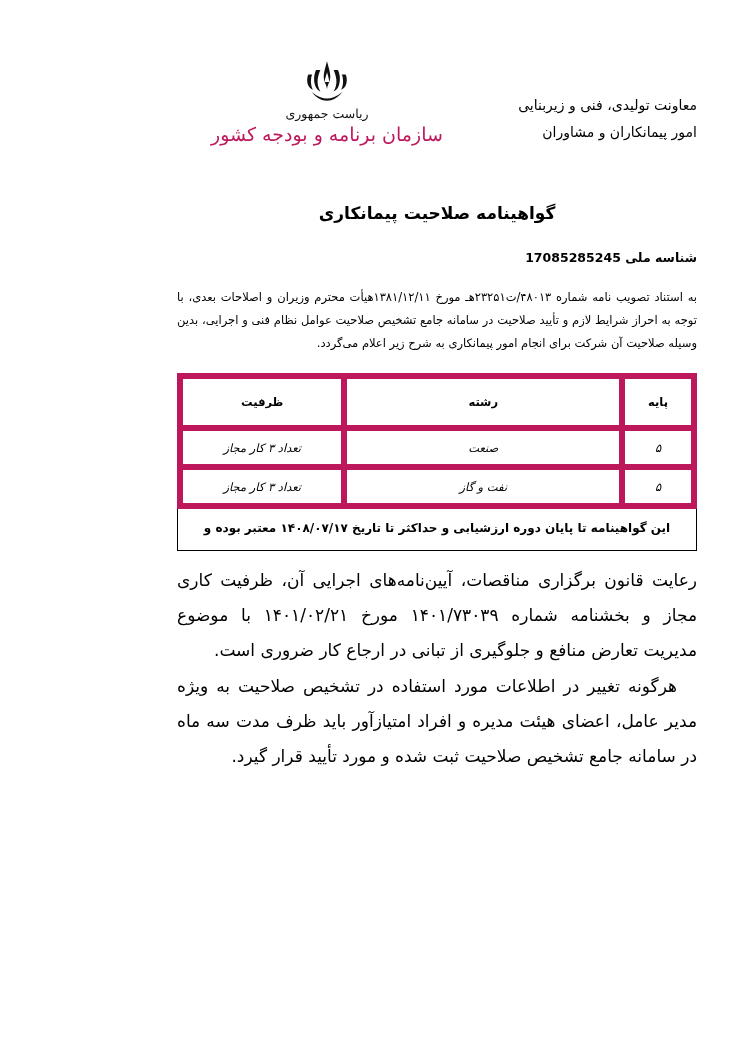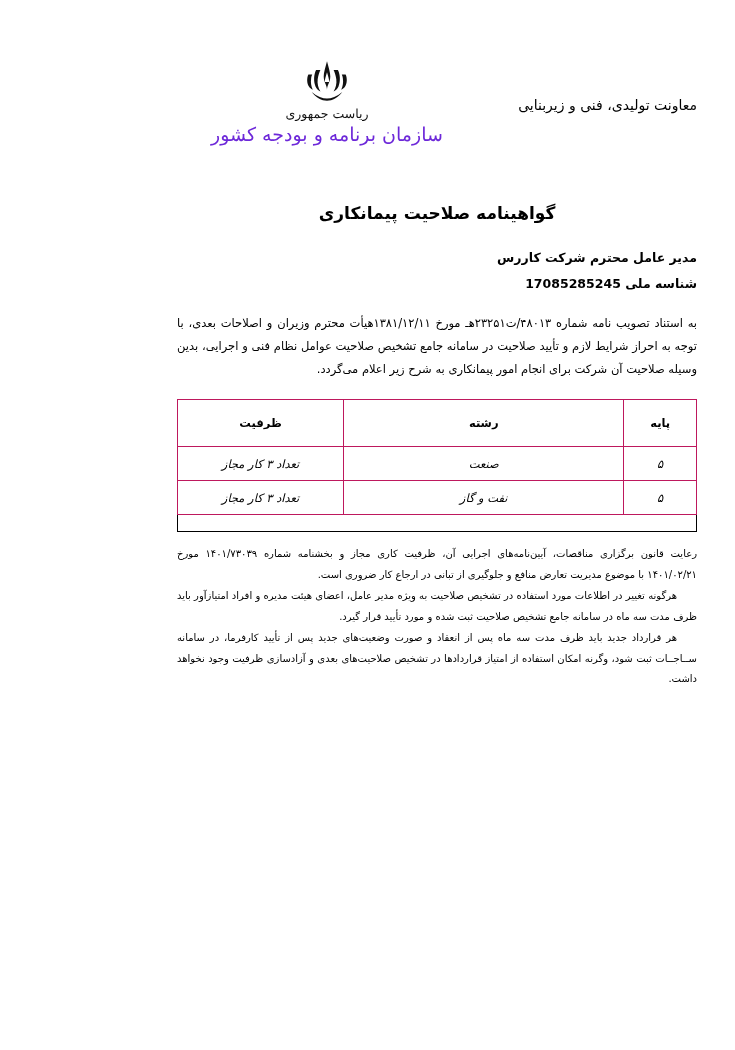--- a/index.html
+++ b/index.html
@@ -47,21 +47,21 @@
   }
   .org-line1 {
     font-size: 12.5px;
     letter-spacing: 0.3px;
     color: #111;
     margin-bottom: 2px;
     font-family: "DejaVu Serif", "Liberation Serif", serif;
   }
   .org-line2 {
     font-size: 19px;
-    color: #6d28d9;
+    color: #be185d;
     font-family: "DejaVu Serif", "Liberation Serif", serif;
     white-space: nowrap;
   }
   .header-left {
     text-align: right;
     font-size: 14px;
     line-height: 1.9;
     color: #000;
     margin-top: 34px;
     padding-left: 18px;
@@ -98,21 +98,21 @@
 
   
   table.cap-table {
     width: 100%;
     border-collapse: collapse;
     margin: 0 auto 0 auto;
     font-size: 11.5px;
   }
   table.cap-table th,
   table.cap-table td {
-    border: 1px solid #be185d;
+    border: 6px solid #be185d;
     text-align: center;
     padding: 6px 20px;
   }
   table.cap-table th {
     font-weight: bold;
     height: 34px;
   }
   table.cap-table td { height: 21px; font-style: italic; }
   .col-grade { width: 14%; }
   .col-field { width: 54%; }
@@ -129,21 +129,21 @@
   }
   .validity .ltr {
     direction: ltr;
     unicode-bidi: embed;
     display: inline-block;
   }
 
   
   .notes {
     margin-top: 12px;
-    font-size: 10px;
+    font-size: 17px;
     line-height: 2.05;
     text-align: justify;
     text-align-last: right;
   }
   .notes p { margin: 0 0 1px 0; }
   .notes p.indent { text-indent: 20px; }
 </style>
 </head>
 <body>
 
@@ -162,28 +162,28 @@
           <path d="M84 30 C87 36, 87 46, 83 52 C81 55, 78 57, 76 58 C79 52, 80 44, 79 38 C79 35, 78 32, 77 30 Z"></path>
           <path d="M22 62 C32 70, 42 74, 50 74 C58 74, 68 70, 78 62 C70 72, 60 78, 50 78 C40 78, 30 72, 22 62 Z"></path>
         </g>
       </svg>
       <div class="org-line1">ریاست جمهوری</div>
       <div class="org-line2">سازمان برنامه و بودجه کشور</div>
     </div>
 
     <div class="header-left">
       <div>معاونت تولیدی، فنی و زیربنایی</div>
+      <div>امور پیمانکاران و مشاوران</div>
     </div>
 
   </div>
 
   <div class="doc-title">گواهینامه صلاحیت پیمانکاری</div>
 
   <div class="addressee">
-    <div>مدیر عامل محترم شرکت کاررس</div>
     <div>شناسه ملی 17085285245</div>
   </div>
 
   <div class="intro">به استناد تصویب نامه شماره ۴۸۰۱۳/ت۲۳۲۵۱هـ مورخ ۱۳۸۱/۱۲/۱۱هیأت محترم وزیران و اصلاحات بعدی، با توجه به احراز شرایط لازم و تأیید صلاحیت در سامانه جامع تشخیص صلاحیت عوامل نظام فنی و اجرایی، بدین وسیله صلاحیت آن شرکت برای انجام امور پیمانکاری به شرح زیر اعلام می‌گردد.</div>
 
   <table class="cap-table">
     <thead>
       <tr>
         <th class="col-grade">پایه</th>
         <th class="col-field">رشته</th>
@@ -198,21 +198,21 @@
       </tr>
       <tr>
         <td>۵</td>
         <td>نفت و گاز</td>
         <td>تعداد ۳ کار مجاز</td>
       </tr>
     </tbody>
   </table>
 
   <div class="validity">
+    <div>این گواهینامه تا پایان دوره ارزشیابی و حداکثر تا تاریخ ۱۴۰۸/۰۷/۱۷ معتبر بوده و</div>
   </div>
 
   <div class="notes">
     <p>رعایت قانون برگزاری مناقصات، آیین‌نامه‌های اجرایی آن، ظرفیت کاری مجاز و بخشنامه شماره ۱۴۰۱/۷۳۰۳۹ مورخ ۱۴۰۱/۰۲/۲۱ با موضوع مدیریت تعارض منافع و جلوگیری از تبانی در ارجاع کار ضروری است.</p>
     <p class="indent">هرگونه تغییر در اطلاعات مورد استفاده در تشخیص صلاحیت به ویژه  مدیر عامل، اعضای هیئت مدیره و افراد امتیازآور باید ظرف مدت سه ماه در سامانه جامع تشخیص صلاحیت ثبت شده و مورد تأیید قرار گیرد.</p>
-    <p class="indent">هر قرارداد جدید باید ظرف مدت سه ماه پس از انعقاد و صورت وضعیت‌های جدید پس از تأیید کارفرما، در سامانه ســاجــات ثبت شود، وگرنه امکان استفاده از امتیاز قراردادها در تشخیص صلاحیت‌های بعدی و آزادسازی ظرفیت وجود نخواهد داشت.</p>
   </div>
 
 </div>
 
 </body></html>

